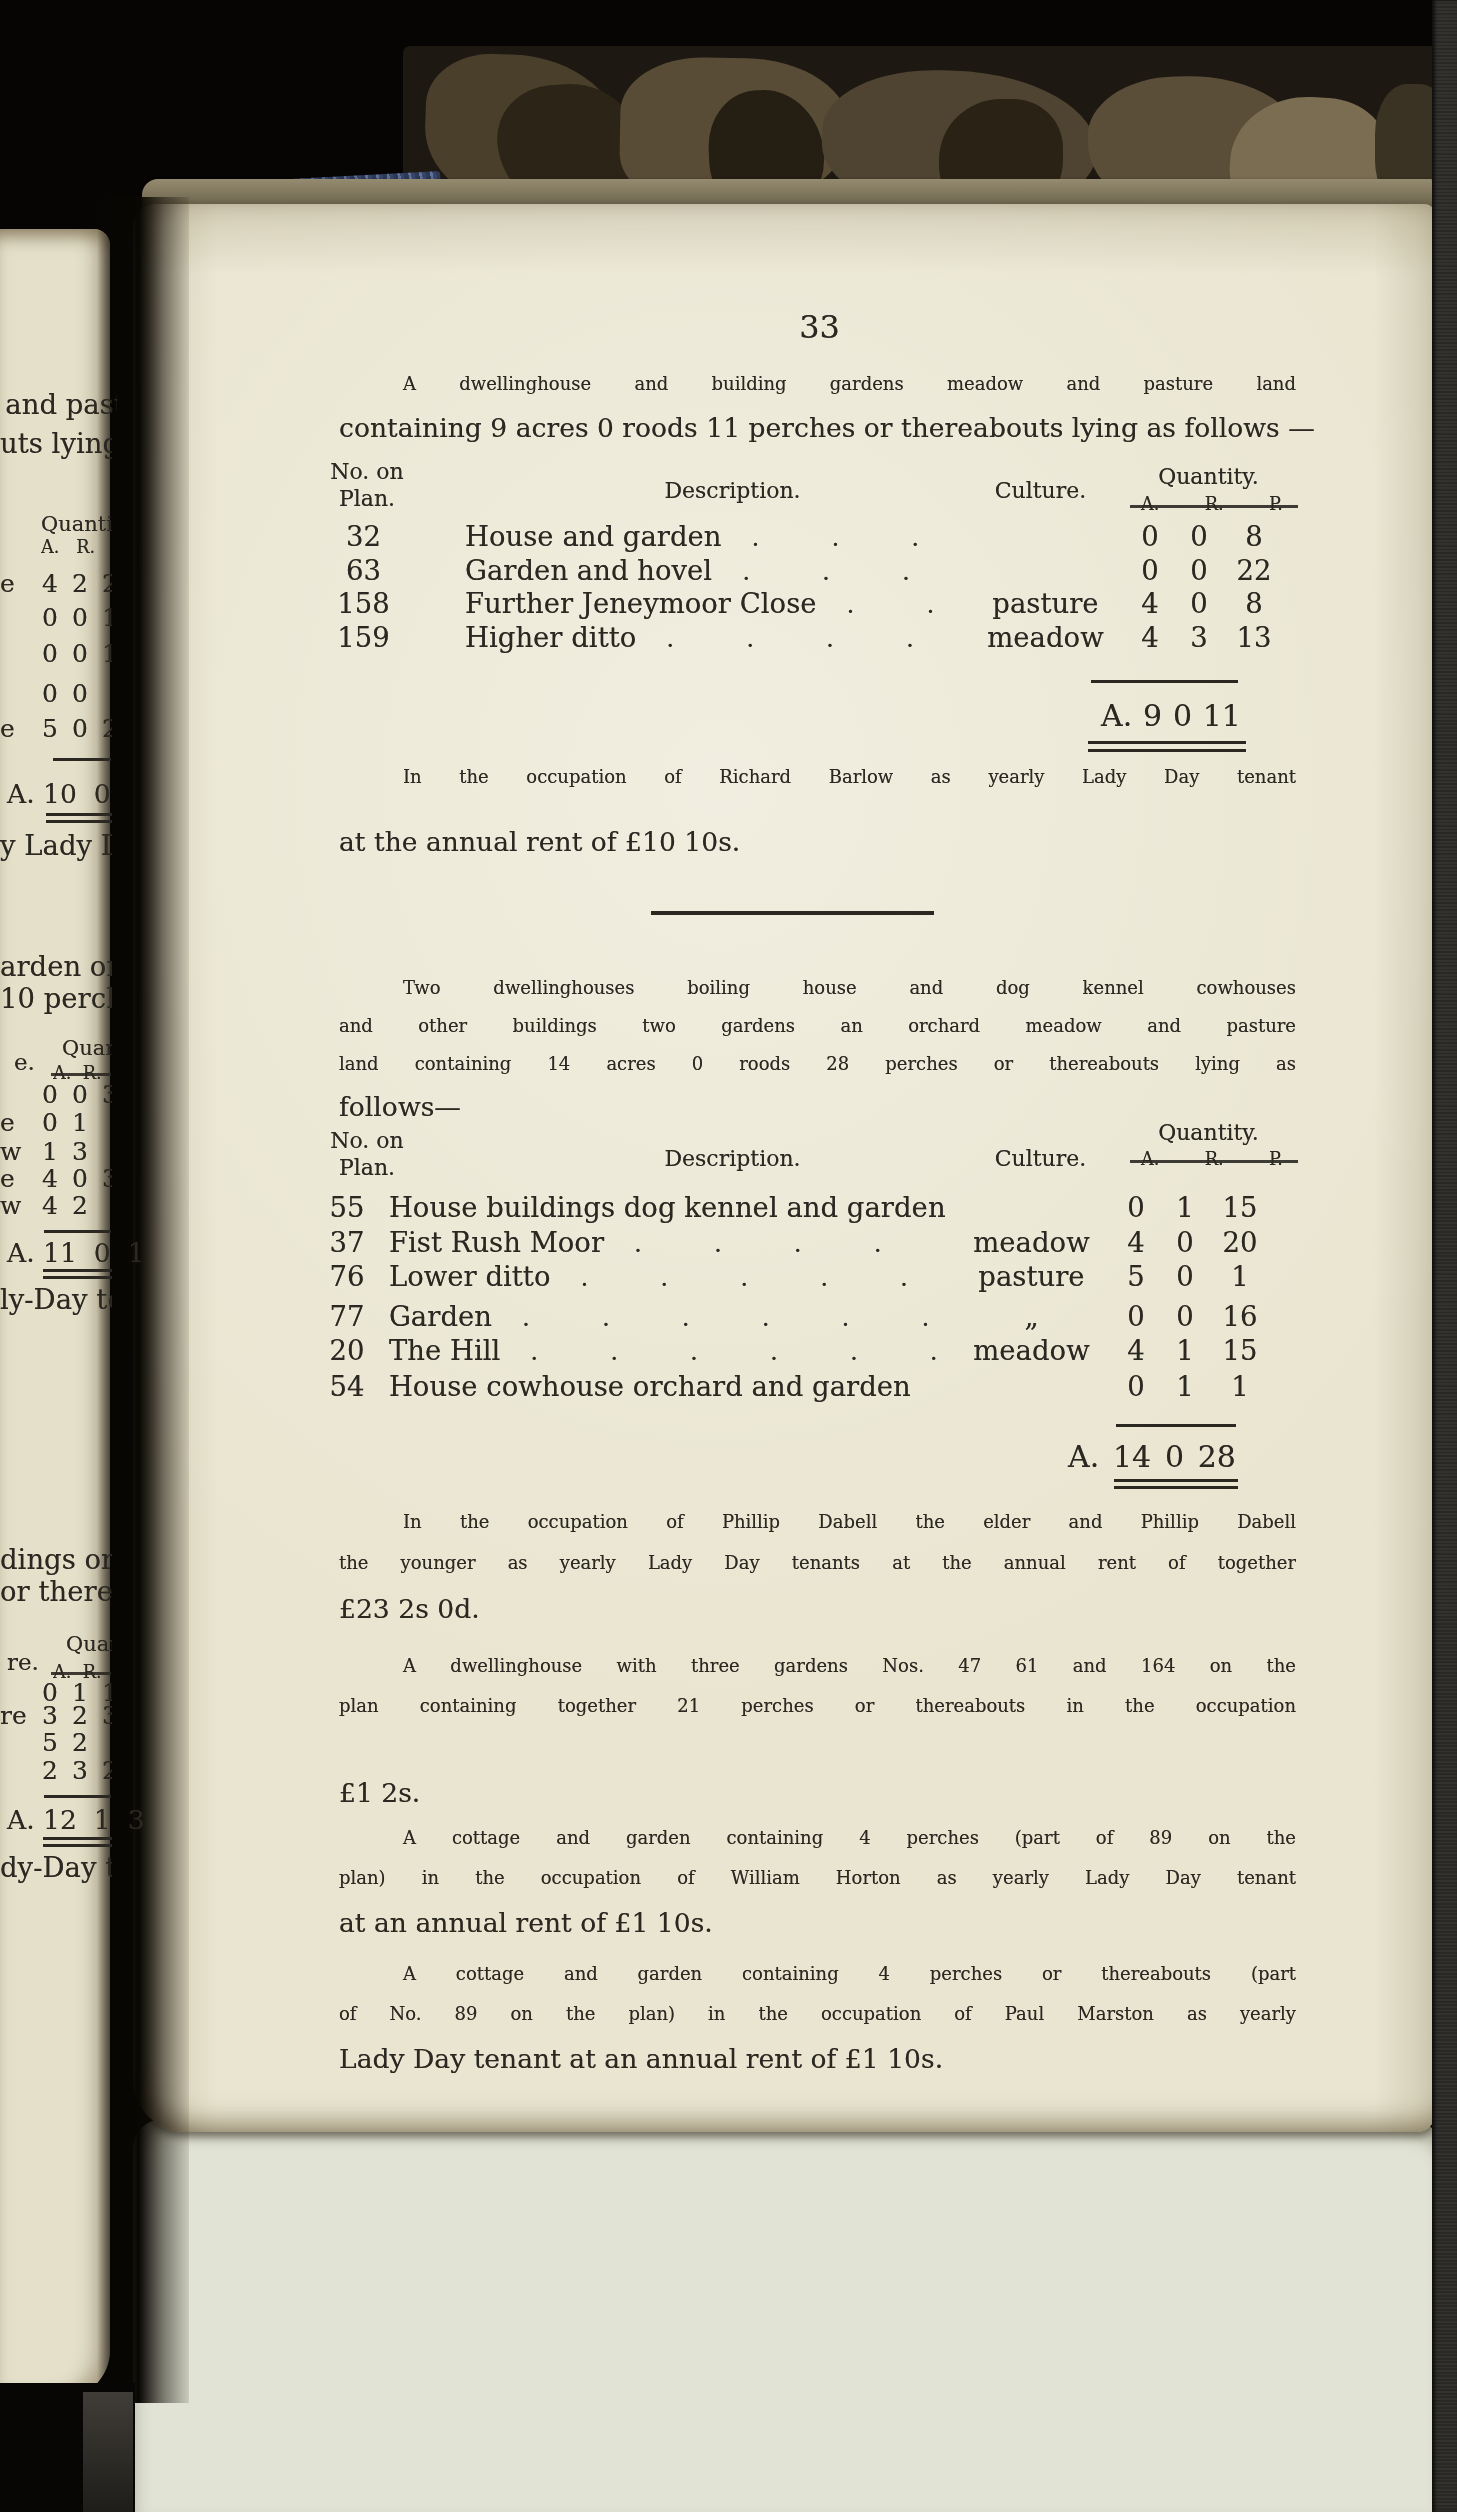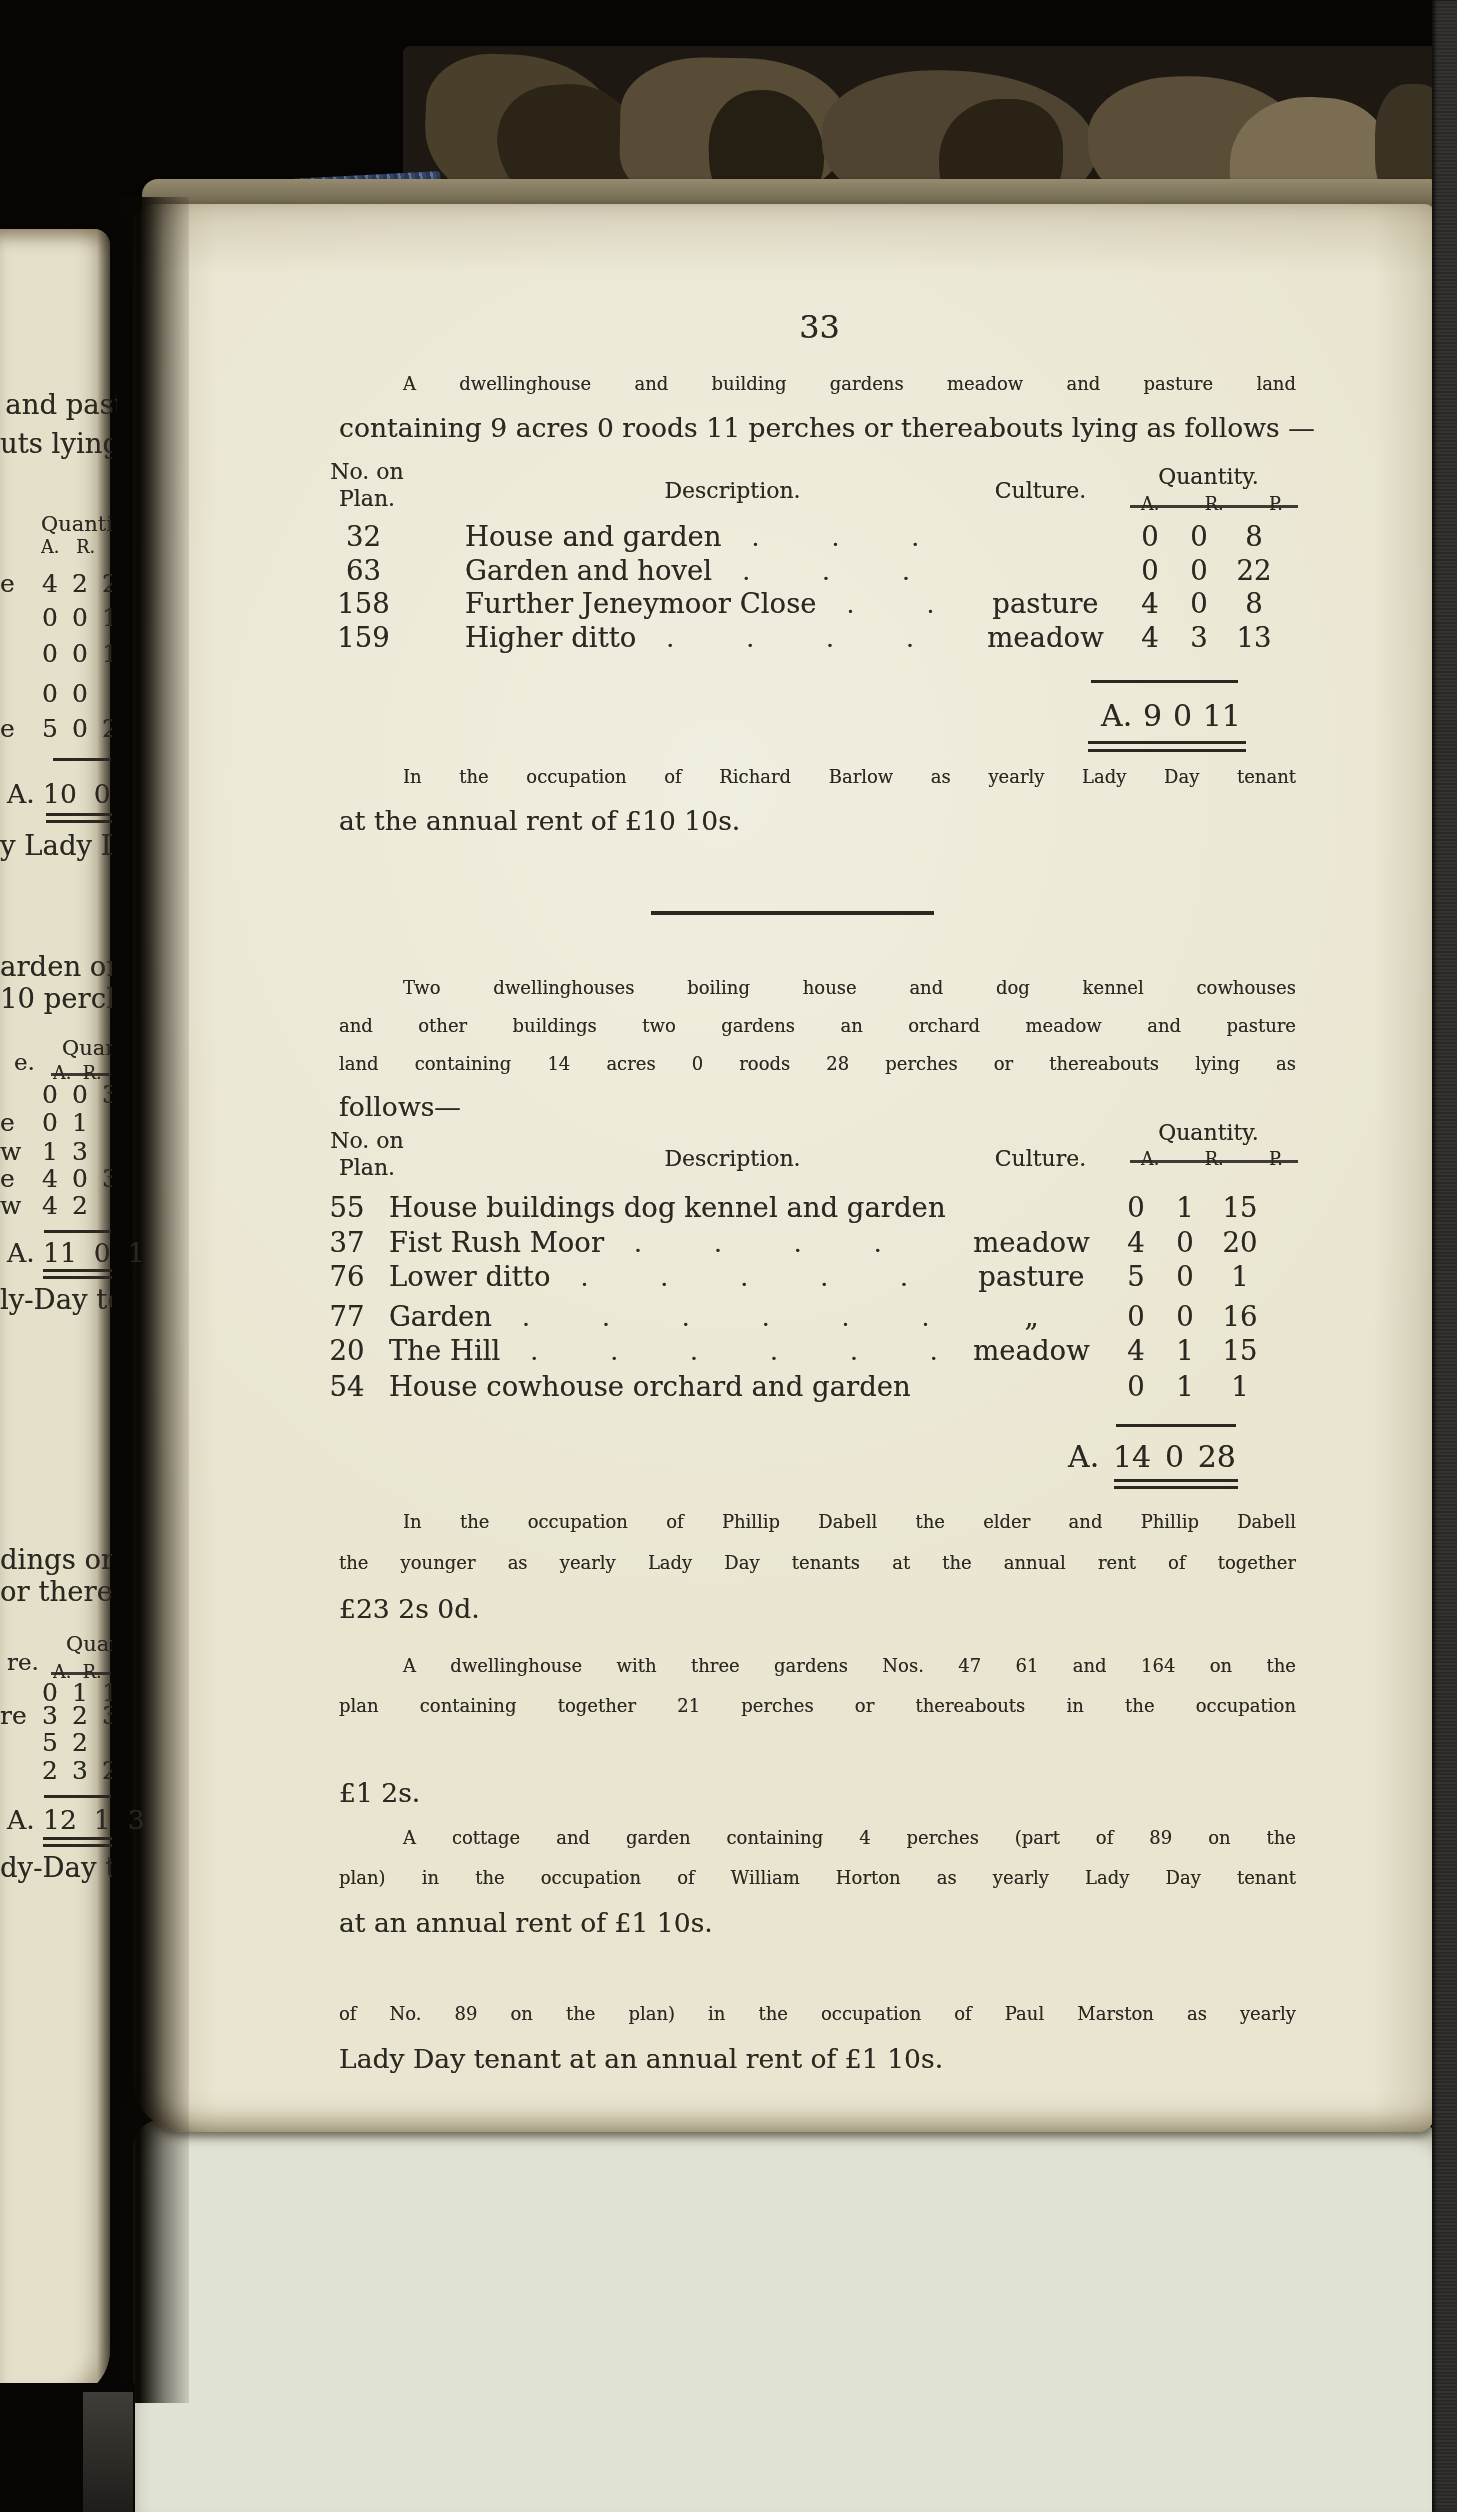--- a/index.html
+++ b/index.html
@@ -176,21 +176,21 @@
   <div class="totrow ink" style="left:1101px;top:698px;width:140px">
     <span>A.</span>
     <span>9</span>
     <span>0</span>
     <span>11</span>
   </div>
   <div class="rline" style="left:1088px;top:741px;width:158px"></div>
   <div class="rline" style="left:1088px;top:749px;width:158px"></div>
 
   <div class="jl ind ink" style="top:766px">In the occupation of Richard Barlow as yearly Lady Day tenant</div>
-  <div class="nl ink" style="top:805px">at the annual rent of £10 10s.</div>
+  <div class="nl ink" style="top:826px">at the annual rent of £10 10s.</div>
 
   <div class="divider"></div>
 
   <div class="jl ind ink" style="top:977px">Two dwellinghouses boiling house and dog kennel cowhouses</div>
   <div class="jl ink" style="top:1015px">and other buildings two gardens an orchard meadow and pasture</div>
   <div class="jl ink" style="top:1053px">land containing 14 acres 0 roods 28 perches or thereabouts lying as</div>
   <div class="nl ink" style="top:1091px">follows—</div>
 
   <div class="th ink" style="left:314px;top:1128px;width:106px">No. on</div>
   <div class="th ink" style="left:314px;top:1155px;width:106px">Plan.</div>
@@ -286,20 +286,21 @@
   <div class="nl ink" style="top:1593px">£23 2s 0d.</div>
 
   <div class="jl ind ink" style="top:1655px">A dwellinghouse with three gardens Nos. 47 61 and 164 on the</div>
   <div class="jl ink" style="top:1695px">plan containing together 21 perches or thereabouts in the occupation</div>
   <div class="nl ink" style="top:1777px">£1 2s.</div>
 
   <div class="jl ind ink" style="top:1827px">A cottage and garden containing 4 perches (part of 89 on the</div>
   <div class="jl ink" style="top:1867px">plan) in the occupation of William Horton as yearly Lady Day tenant</div>
   <div class="nl ink" style="top:1907px">at an annual rent of £1 10s.</div>
 
+  <div class="jl ind ink" style="top:1963px">A cottage and garden containing 4 perches or thereabouts (part</div>
   <div class="jl ink" style="top:2003px">of No. 89 on the plan) in the occupation of Paul Marston as yearly</div>
   <div class="nl ink" style="top:2043px">Lady Day tenant at an annual rent of £1 10s.</div>
 
   <div class="lfrag ink" style="top:388px;padding-left:5.3px">and pastur</div>
   <div class="lfrag ink" style="top:427px">uts lying a</div>
 
   <div class="lsmall ink" style="left:41px;top:512px;width:71px">Quantity.</div>
   <div class="larp ink" style="left:41px;top:537px;width:71px">A.   R.   P</div>
 
   <div class="lrow ink" style="top:569px">

